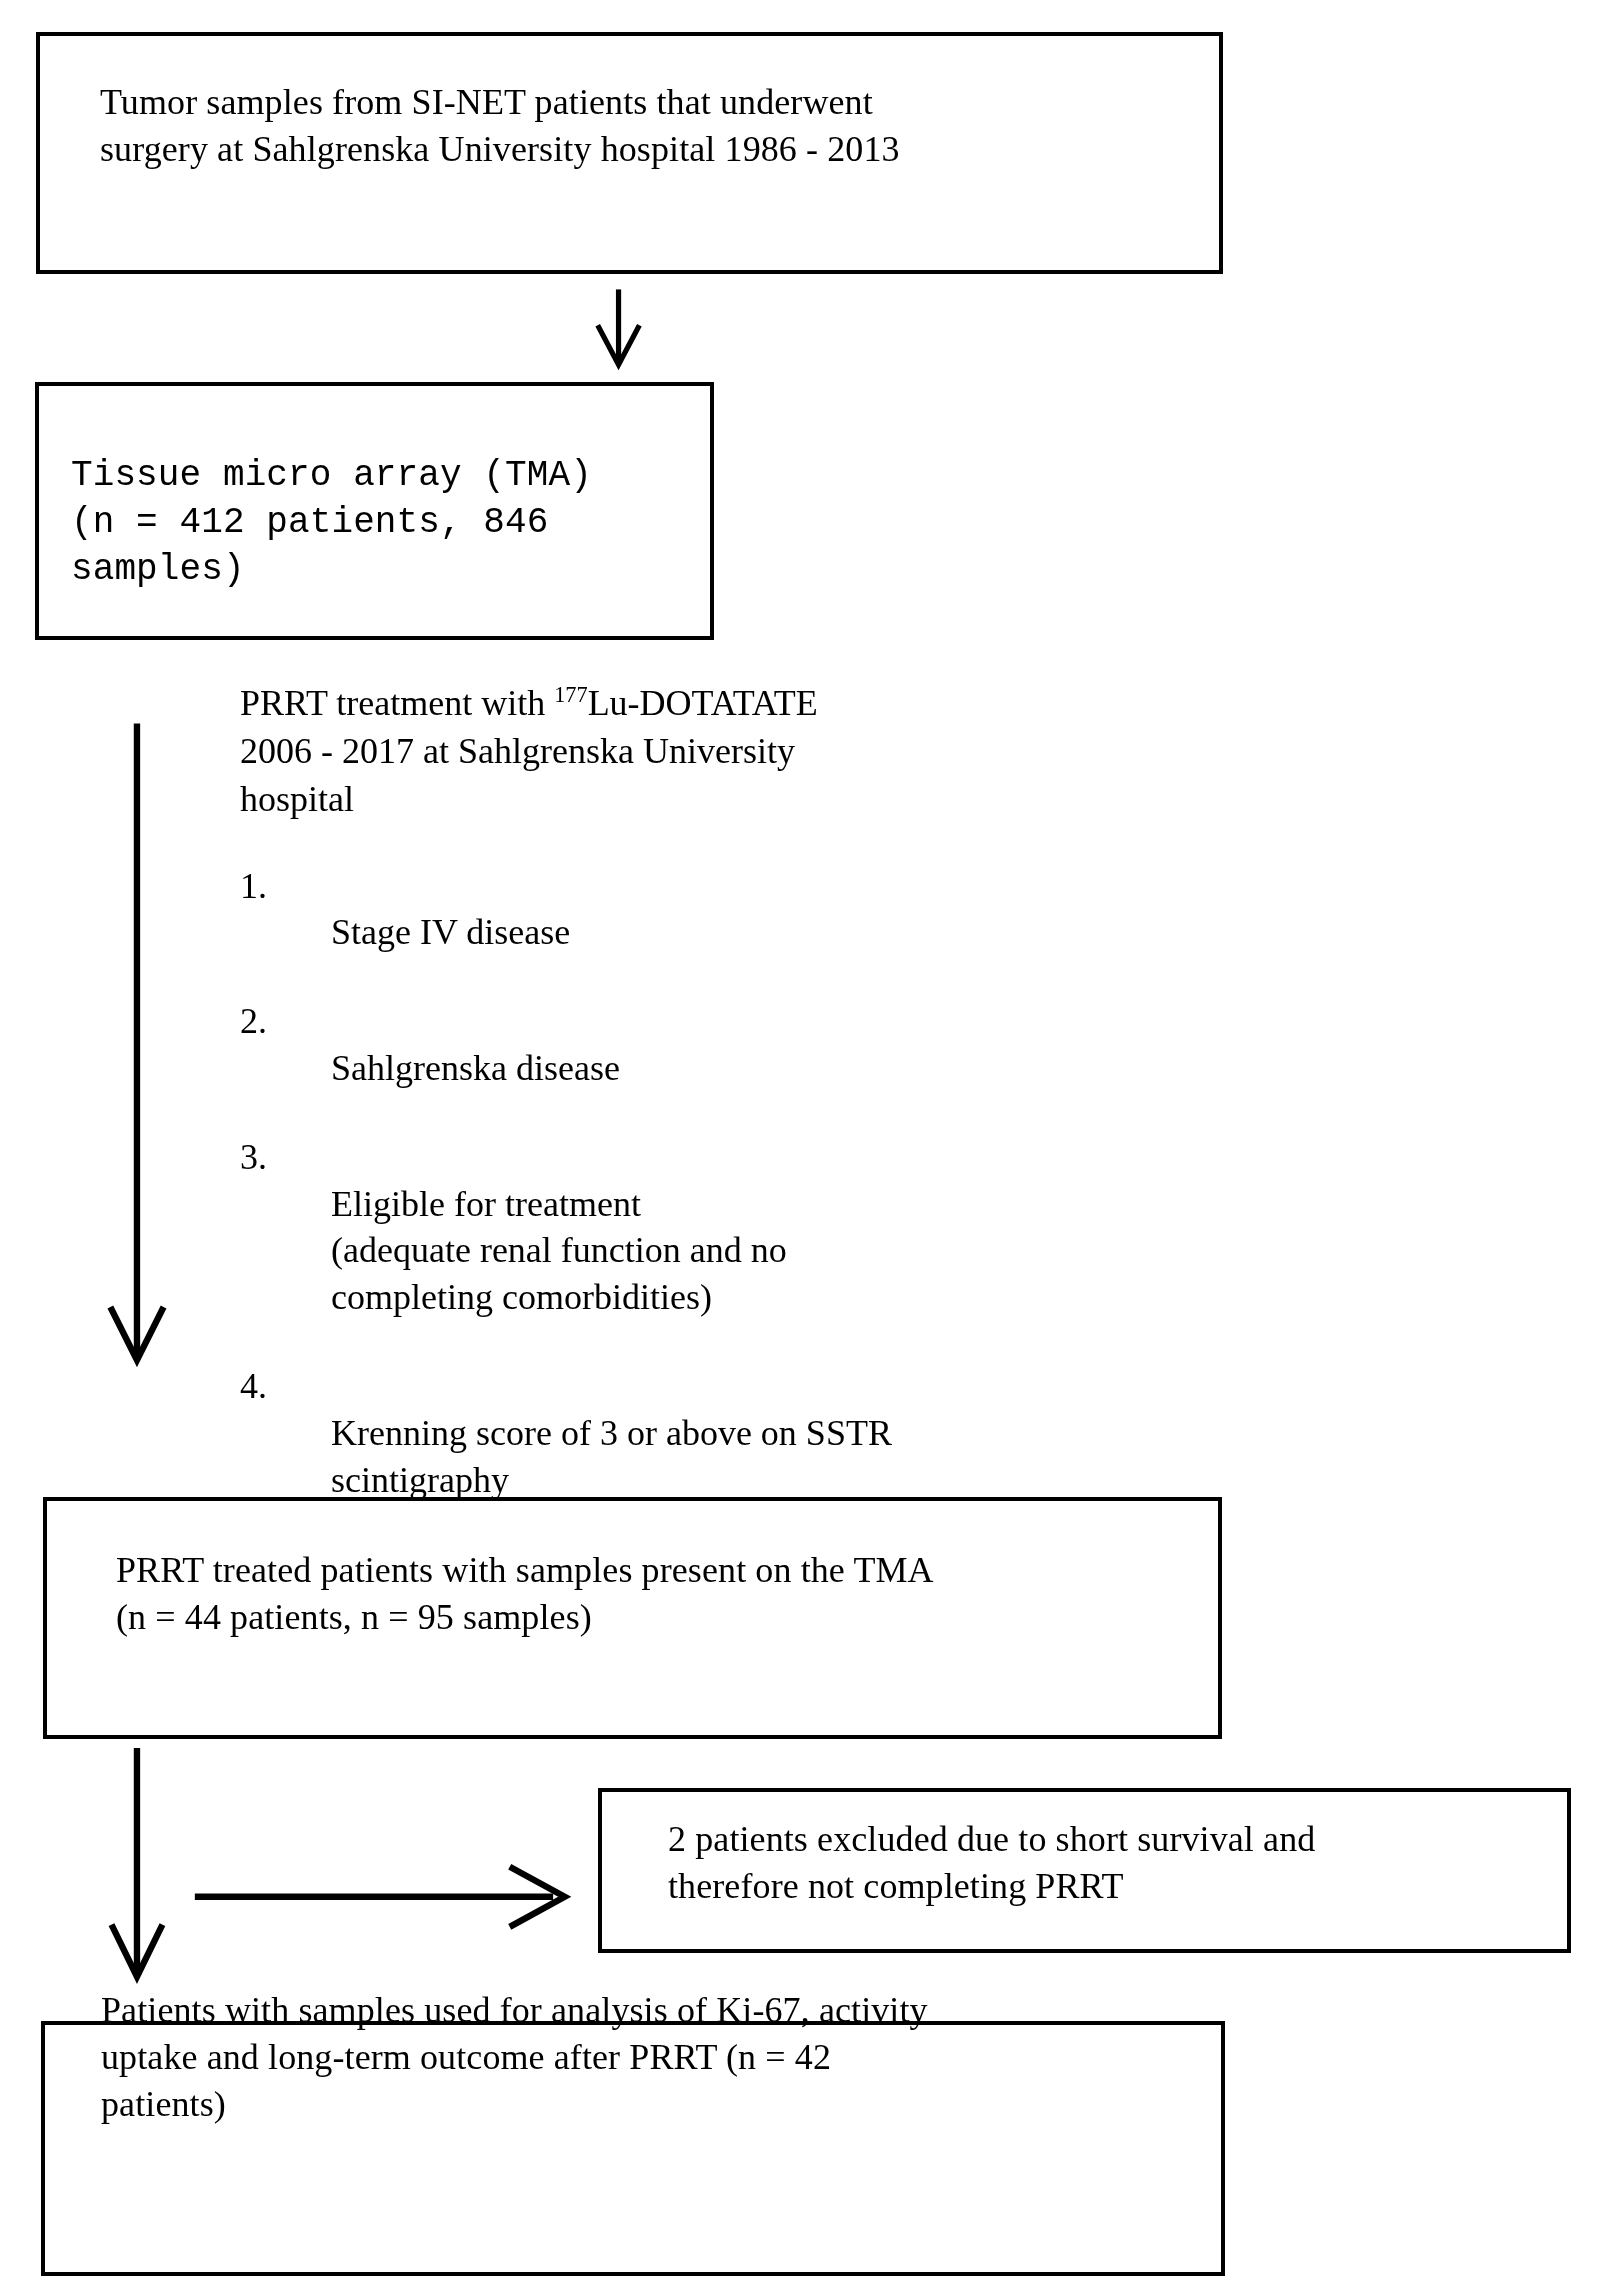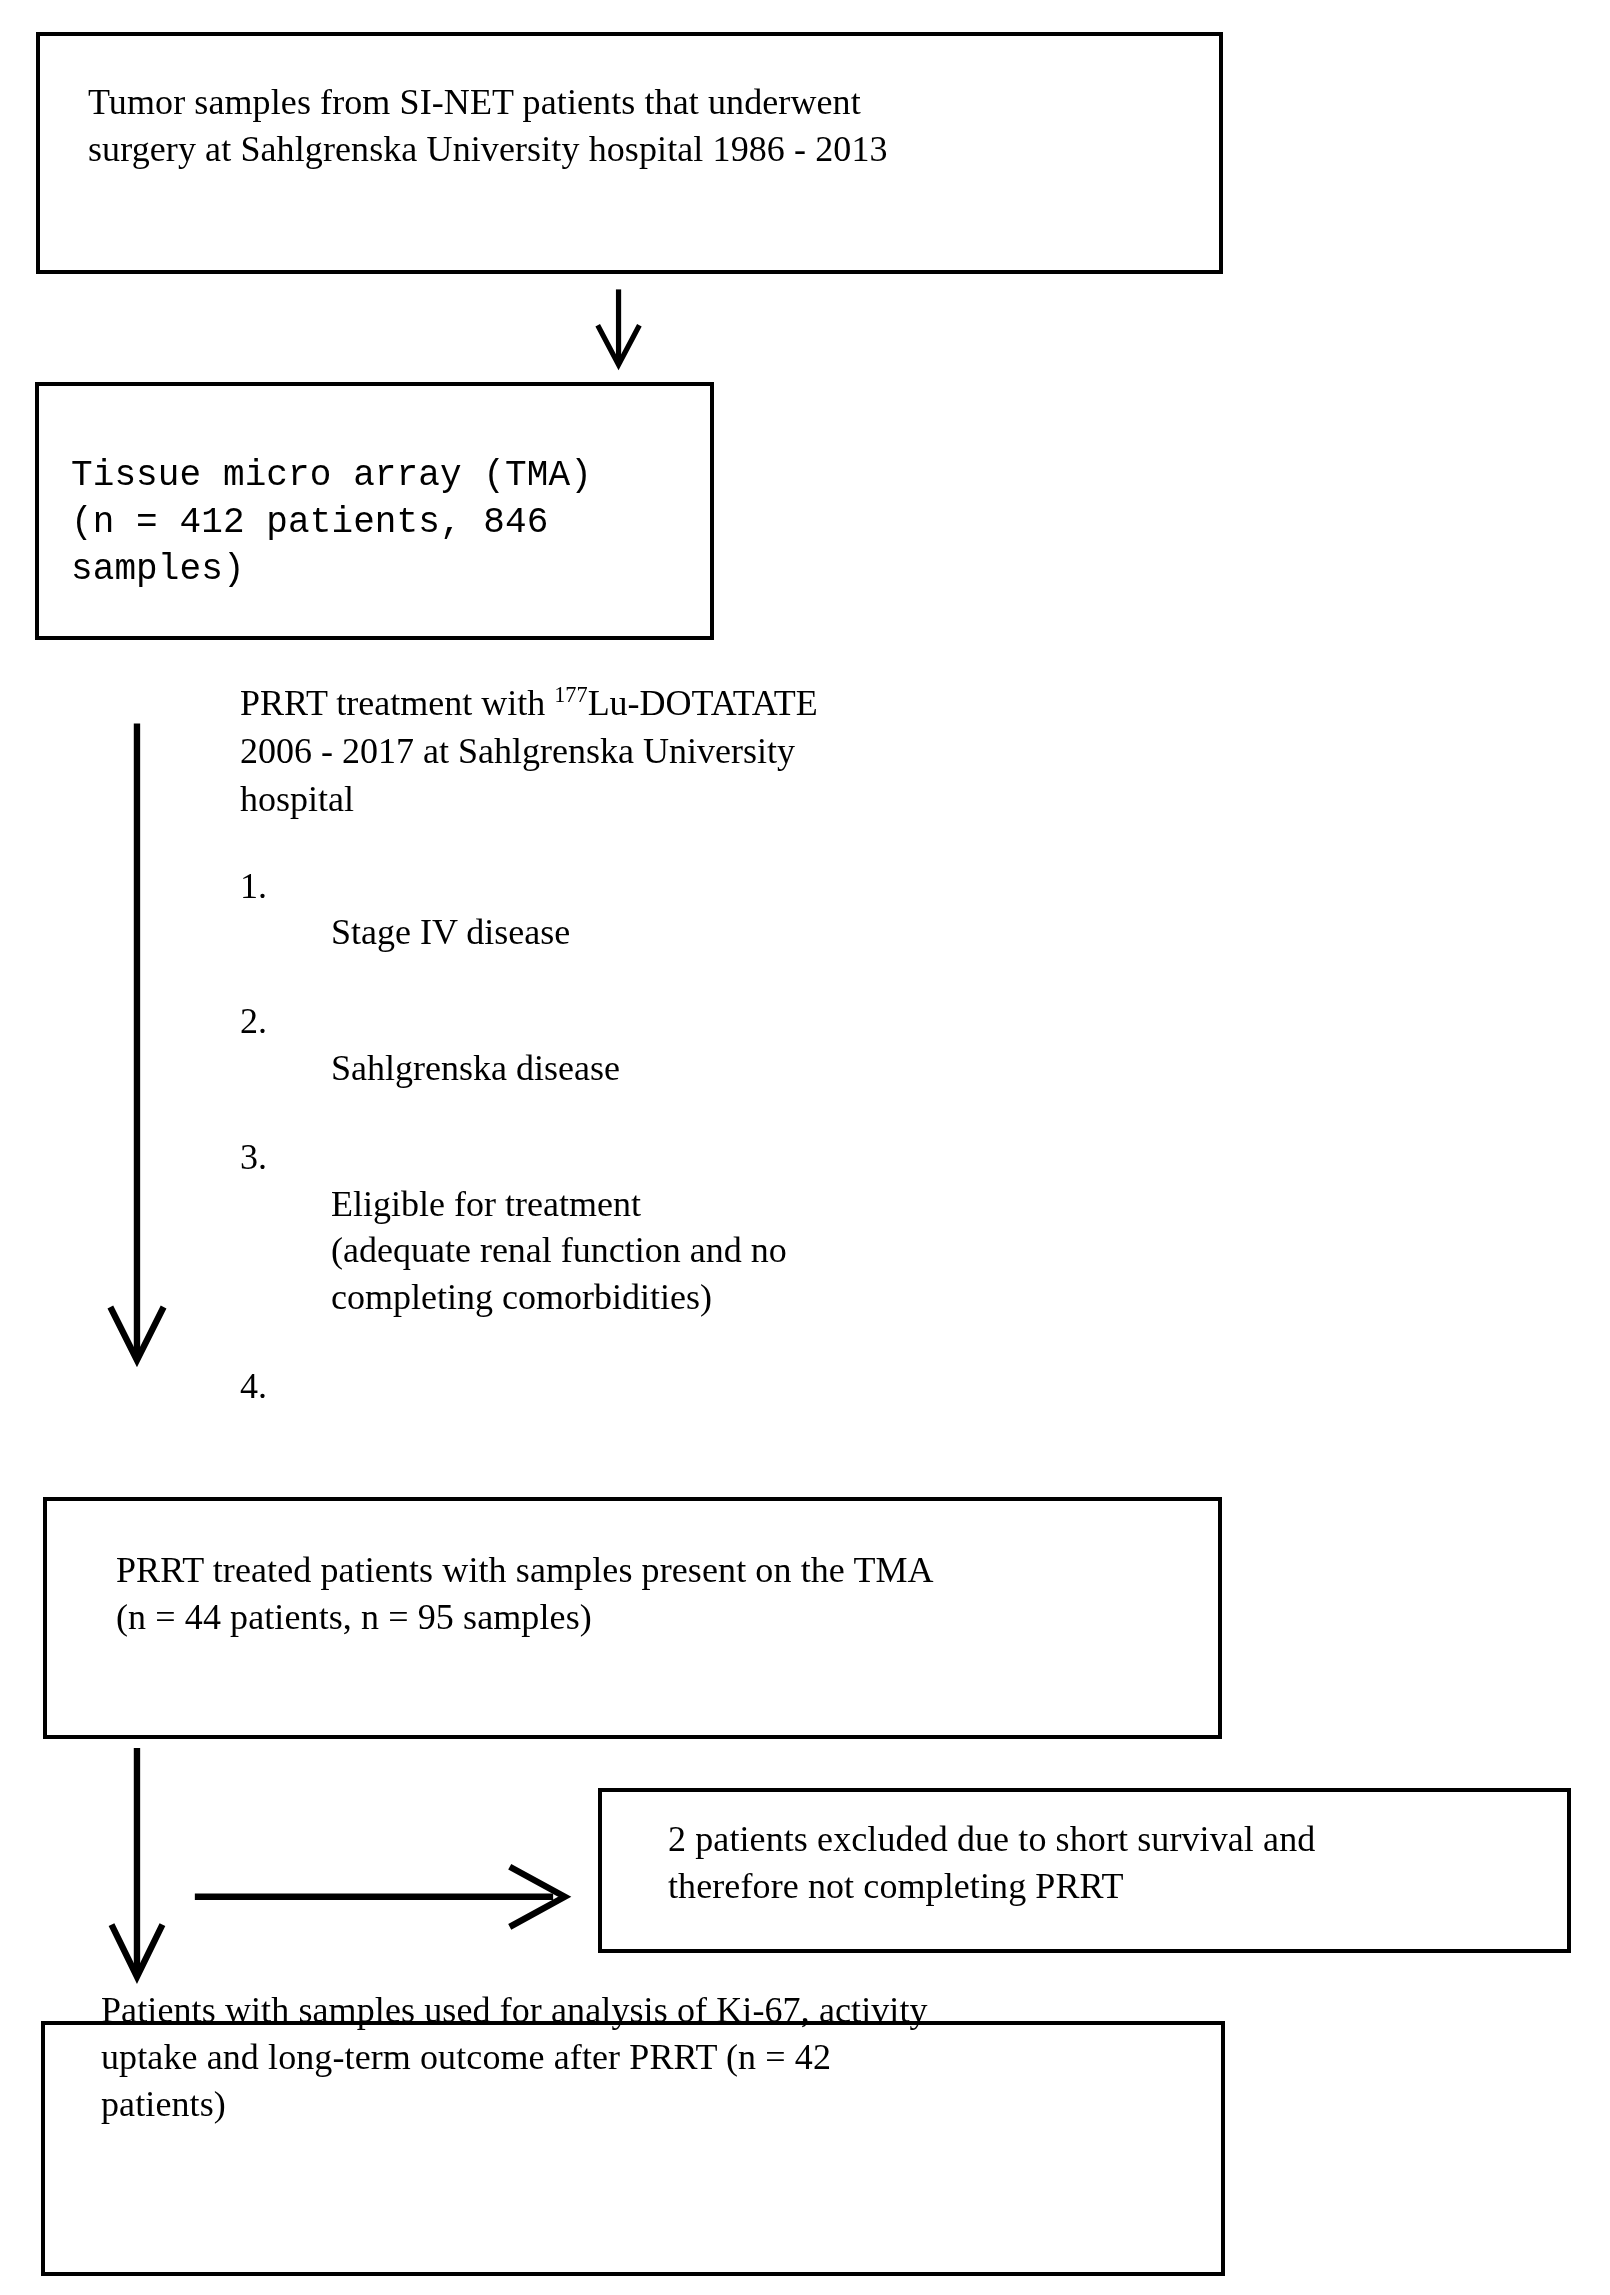--- a/index.html
+++ b/index.html
@@ -78,21 +78,21 @@
     vertical-align: super;
     line-height: 0;
   }
 </style>
 </head>
 <body>
 
 <div id="canvas">
 
   <div class="box" style="left:36px; top:32px; width:1187px; height:242px;"></div>
-  <div class="box-text" style="left:88px; top:79px; width:1071px;">Tumor samples  from SI-NET patients  that underwent
+  <div class="box-text" style="left:100px; top:79px; width:1071px;">Tumor samples  from SI-NET patients  that underwent
 surgery at Sahlgrenska University hospital 1986 - 2013</div>
 
   <div class="box" style="left:35px; top:382px; width:679px; height:258px;"></div>
   <div class="box-text" style="left:71px; top:453px; width:614px;font-family:Liberation Mono, monospace;">Tissue micro array (TMA)
 (n = 412 patients, 846 samples)</div>
 
   <div id="criteria-block">
     <div id="criteria-heading"><span>PRRT treatment with </span><sup>177</sup><span>Lu-DOTATATE
 2006 - 2017 at Sahlgrenska University
 hospital</span></div>
@@ -103,21 +103,22 @@
       </li>
       <li>
         <span class="num">2.</span><span>Sahlgrenska disease</span>
       </li>
       <li>
         <span class="num">3.</span><span>Eligible for treatment
 (adequate renal function and no
 completing comorbidities)</span>
       </li>
       <li>
-        <span class="num">4.</span>
+        <span class="num">4.</span><span>Krenning score of 3 or above on SSTR
+scintigraphy</span>
       </li>
     </ol>
   </div>
 
   <div class="box" style="left:43px; top:1497px; width:1179px; height:242px;"></div>
   <div class="box-text" style="left:116px; top:1547px; width:1100px;">PRRT treated patients with samples present on the TMA
 (n = 44 patients, n = 95 samples)</div>
 
   <div class="box" style="left:598px; top:1788px; width:973px; height:165px;"></div>
   <div class="box-text" style="left:651px; top:1816px; width:903px;margin-left:17px;">2 patients excluded due to short survival and

